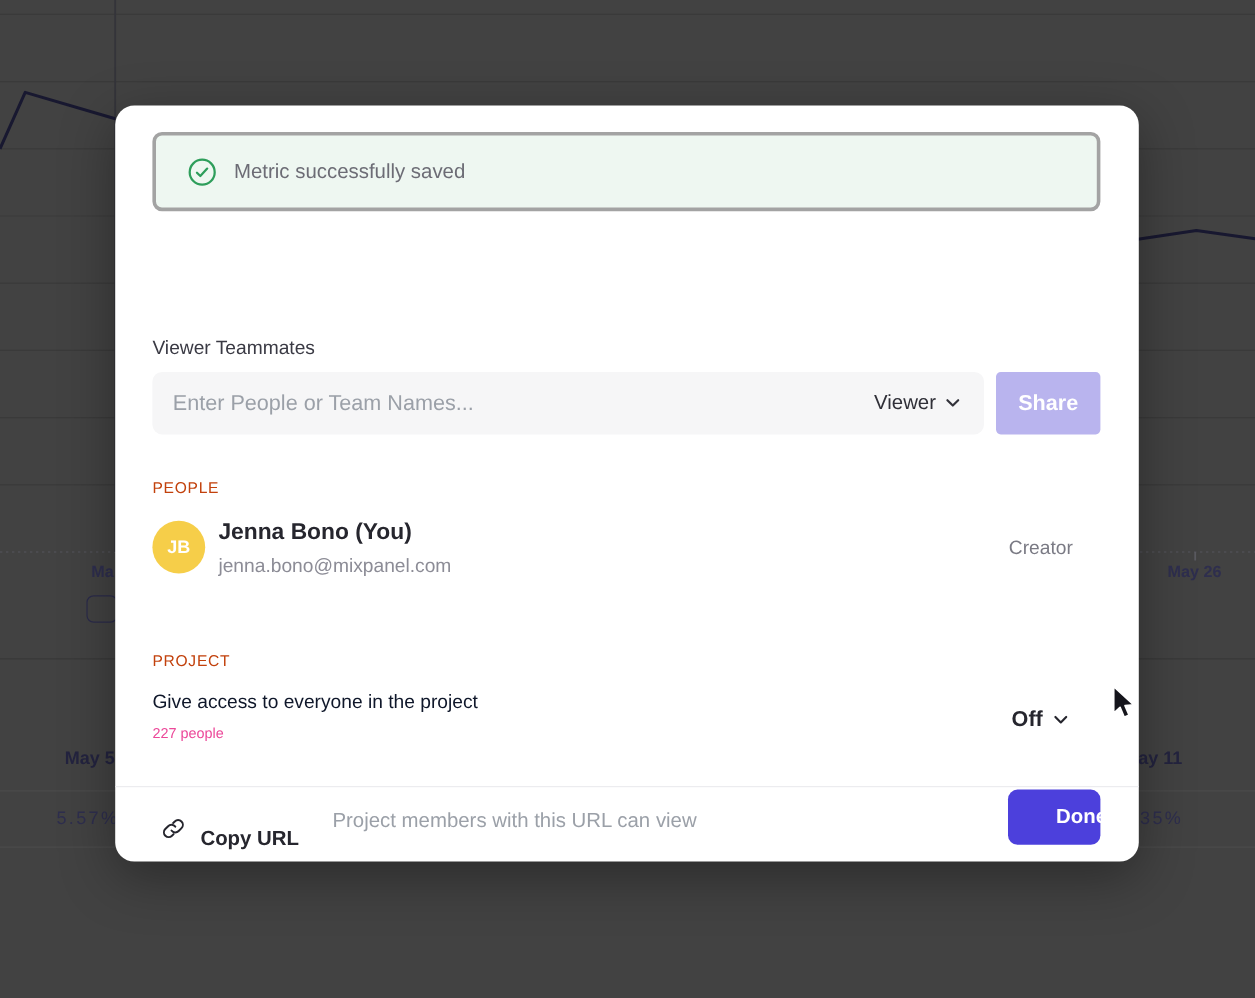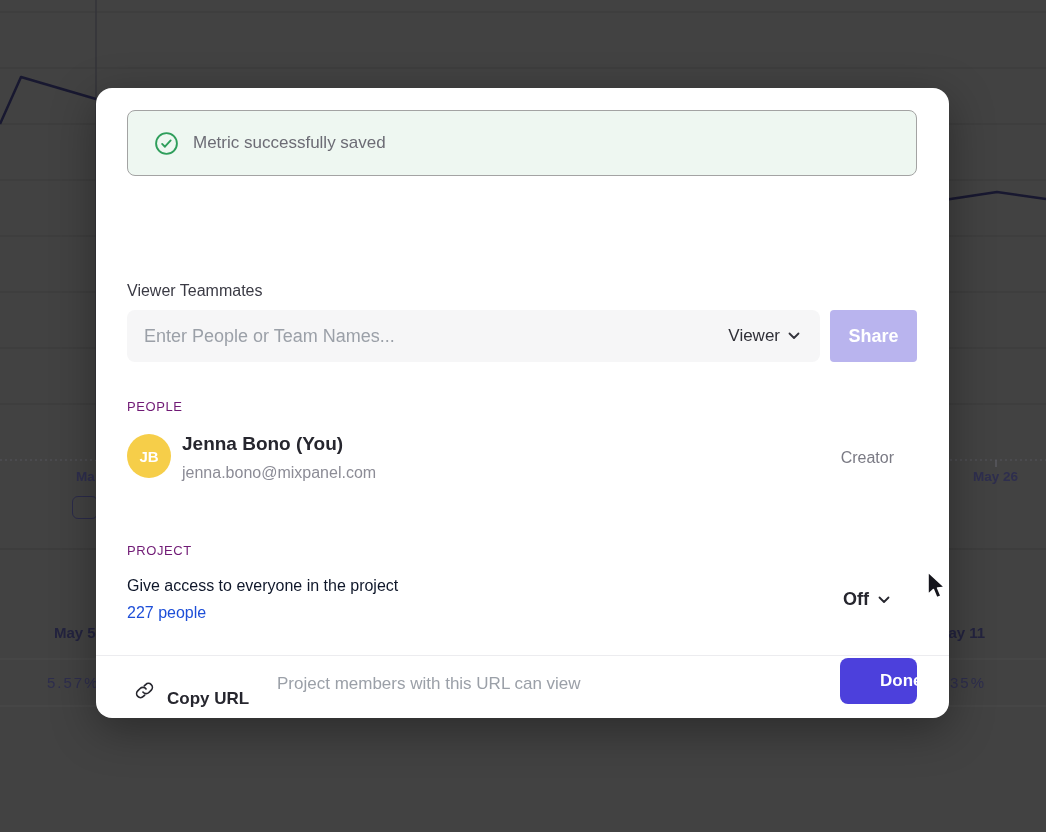--- a/index.html
+++ b/index.html
@@ -20,21 +20,21 @@
     border:1.5px solid #2b2b4a;border-radius:6px;box-sizing:border-box;
   }
   
   #modal{
     position:absolute;left:96px;top:88px;width:853px;height:630px;z-index:10;
     background:#ffffff;border-radius:16px;
     box-shadow:0 12px 44px rgba(0,0,0,0.35);
   }
   .toast{
     position:absolute;left:31px;top:22px;width:790px;height:66px;box-sizing:border-box;
-    background:#eef7f1;border:1px solid #a3a3a3;border-radius:8px;
+    background:#eef7f1;border:3px solid #a3a3a3;border-radius:8px;
     display:flex;align-items:center;padding-left:26px;gap:14px;
   }
   .toast-text{font-size:17px;color:#6c6c75;}
   .modal-title{
     position:absolute;left:31px;top:126px;
     font-size:29px;font-weight:700;color:#26262e;letter-spacing:-0.3px;
   }
   .invite-label{
     position:absolute;left:31px;top:194px;
     font-size:16px;font-weight:500;color:#3a3a44;
@@ -53,34 +53,34 @@
     display:flex;align-items:center;gap:8px;cursor:pointer;
     font-size:17px;font-weight:500;color:#303038;padding:6px 2px;
   }
   .share-btn{
     position:absolute;left:734px;top:222px;width:87px;height:52px;
     background:#b9b4ee;color:#ffffff;border:none;border-radius:4px;
     font-family:inherit;font-size:18px;font-weight:700;cursor:pointer;
   }
   .section-heading{
     position:absolute;left:31px;
-    font-size:13px;font-weight:500;color:#701a75;letter-spacing:0.6px;
+    font-size:13px;font-weight:500;color:#c2410c;letter-spacing:0.6px;
   }
   #people-heading{top:311px;}
   #project-heading{top:455px;}
   .avatar{
     position:absolute;left:31px;top:346px;width:44px;height:44px;border-radius:50%;
     background:#f6ce49;color:#ffffff;display:flex;align-items:center;justify-content:center;
     font-size:15px;font-weight:700;
   }
   .member-name{position:absolute;left:86px;top:345px;font-size:19px;font-weight:700;color:#26262e;}
   .member-email{position:absolute;left:86px;top:376px;font-size:16px;color:#8c8c96;}
   .member-role{position:absolute;right:55px;top:361px;font-size:16px;color:#7a7a84;}
   .access-title{position:absolute;left:31px;top:489px;font-size:16px;color:#0f172a;}
-  .access-subtitle{position:absolute;left:31px;top:516px;font-size:16px;color:#1d4ed8;}
+  .access-subtitle{position:absolute;left:31px;top:516px;font-size:12px;color:#ec4899;}
   .off-select{
     position:absolute;right:59px;top:501px;
     display:flex;align-items:center;gap:9px;cursor:pointer;
     font-size:18px;font-weight:600;color:#26262e;
   }
   .footer-divider{position:absolute;left:0;right:0;top:567px;height:1px;background:#ececef;}
   .copy-url{
     position:absolute;left:39px;top:583px;display:flex;align-items:center;gap:13px;cursor:pointer;
   }
   .copy-url-label{font-size:17px;font-weight:700;color:#26262e;margin-top:18px;}

